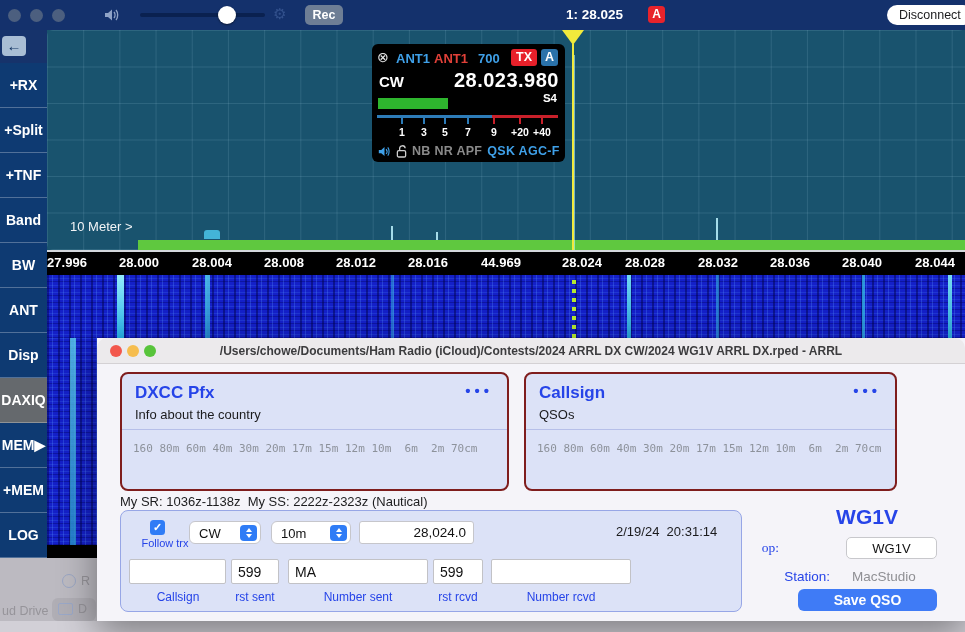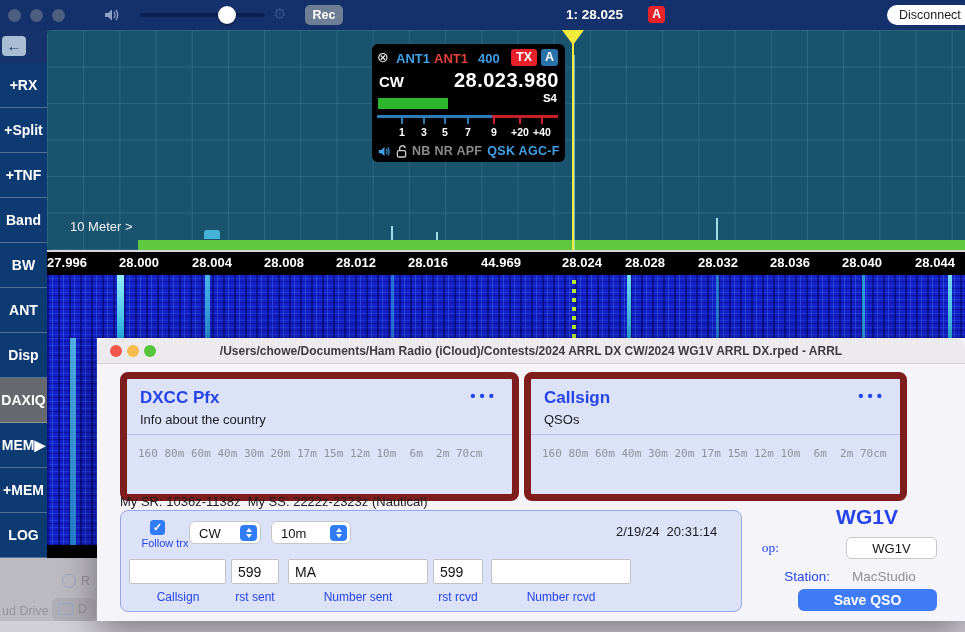--- a/index.html
+++ b/index.html
@@ -89,21 +89,21 @@
   .folder-ic{display:inline-block;width:13px;height:10px;border:1.5px solid #9aa8c8;border-radius:2px;}
 
   
   .logwin{position:absolute;left:97px;top:338px;width:868px;height:283px;background:#f5f4f9;border-radius:0;
           box-shadow:0 12px 35px rgba(0,0,0,.4);z-index:20;}
   .lw-titlebar{position:absolute;left:0;top:0;width:100%;height:25px;background:#eceaec;border-bottom:1px solid #d4d1d4;
                border-radius:10px 10px 0 0;}
   .lw-dot{position:absolute;top:7px;width:12px;height:12px;border-radius:50%;}
   .lw-title{position:absolute;left:0;top:0;width:100%;height:25px;text-align:center;line-height:26px;
             color:#3c3c3e;font-size:12px;font-weight:bold;white-space:nowrap;}
-  .panel{position:absolute;background:#dce2f7;border:7px solid #7f1d1d;border-radius:8px;}
+  .panel{position:absolute;background:#dce2f7;border:2px solid #7f1d1d;border-radius:8px;}
   .p-title{position:absolute;left:13px;top:9px;color:#2644e8;font-size:17px;font-weight:bold;}
   .p-menu{position:absolute;right:14px;top:8px;color:#2644e8;font-size:15px;font-weight:bold;letter-spacing:4px;}
   .p-sub{position:absolute;left:13px;top:33px;color:#1b1b1d;font-size:13px;}
   .p-div{position:absolute;left:0;top:55px;width:100%;border-top:1px solid #b6bfe9;}
   .p-bands{position:absolute;left:11px;top:68px;color:#8d929b;font-size:11px;
            font-family:"DejaVu Sans Mono",monospace;white-space:pre;}
   .red-arrow-stem{position:absolute;left:512px;top:62px;width:3px;height:20px;background:linear-gradient(#e23020,#7a1410);}
   .red-arrow-tip{position:absolute;left:508px;top:52px;width:0;height:0;border-left:5.5px solid transparent;
                  border-right:5.5px solid transparent;border-bottom:11px solid #e23020;}
   .sun-info{position:absolute;left:23px;top:156px;color:#1c1c1e;font-size:13px;white-space:pre;}
@@ -197,21 +197,21 @@
       <div class="sb-item">MEM▶</div>
       <div class="sb-item">+MEM</div>
       <div class="sb-item">LOG</div>
     </div>
   </div>
 
   <div class="flag">
     <div class="flag-close">⊗</div>
     <div class="f-rxant">ANT1</div>
     <div class="f-txant">ANT1</div>
-    <div class="f-pwr">400</div>
+    <div class="f-pwr">700</div>
     <div class="f-tx">TX</div>
     <div class="f-a">A</div>
     <div class="f-mode">CW</div>
     <div class="f-freq">28.023.980</div>
     <div class="f-smeter">S4</div>
     <div class="f-bar"></div>
     <div class="f-line-b"></div>
     <div class="f-line-r"></div>
     <div class="mtickmark" style="left:29px;background:#2d7cb8;"></div>
     <div class="mtickmark" style="left:51px;background:#2d7cb8;"></div>
@@ -312,20 +312,21 @@
             <span class="tri-dn"></span>
           </span>
       </div>
       <div class="selbox" style="left:150px;width:80px;">
         <span>10m</span>
         <span class="stepper">
             <span class="tri-up"></span>
             <span class="tri-dn"></span>
           </span>
       </div>
+      <input class="freq-field" value="28,024.0" style="">
       <div class="dt-text">2/19/24  20:31:14</div>
 
       <input class="efield" style="left: 8px; width: 97px;" value="">
       <input class="efield" style="left: 110px; width: 48px;" value="599">
       <input class="efield" style="left: 167px; width: 140px;" value="MA">
       <input class="efield" style="left: 312px; width: 50px;" value="599">
       <input class="efield" style="left: 370px; width: 140px;" value="">
 
       <span class="elabel" style="left:57px;">Callsign</span>
       <span class="elabel" style="left:134px;">rst sent</span>

